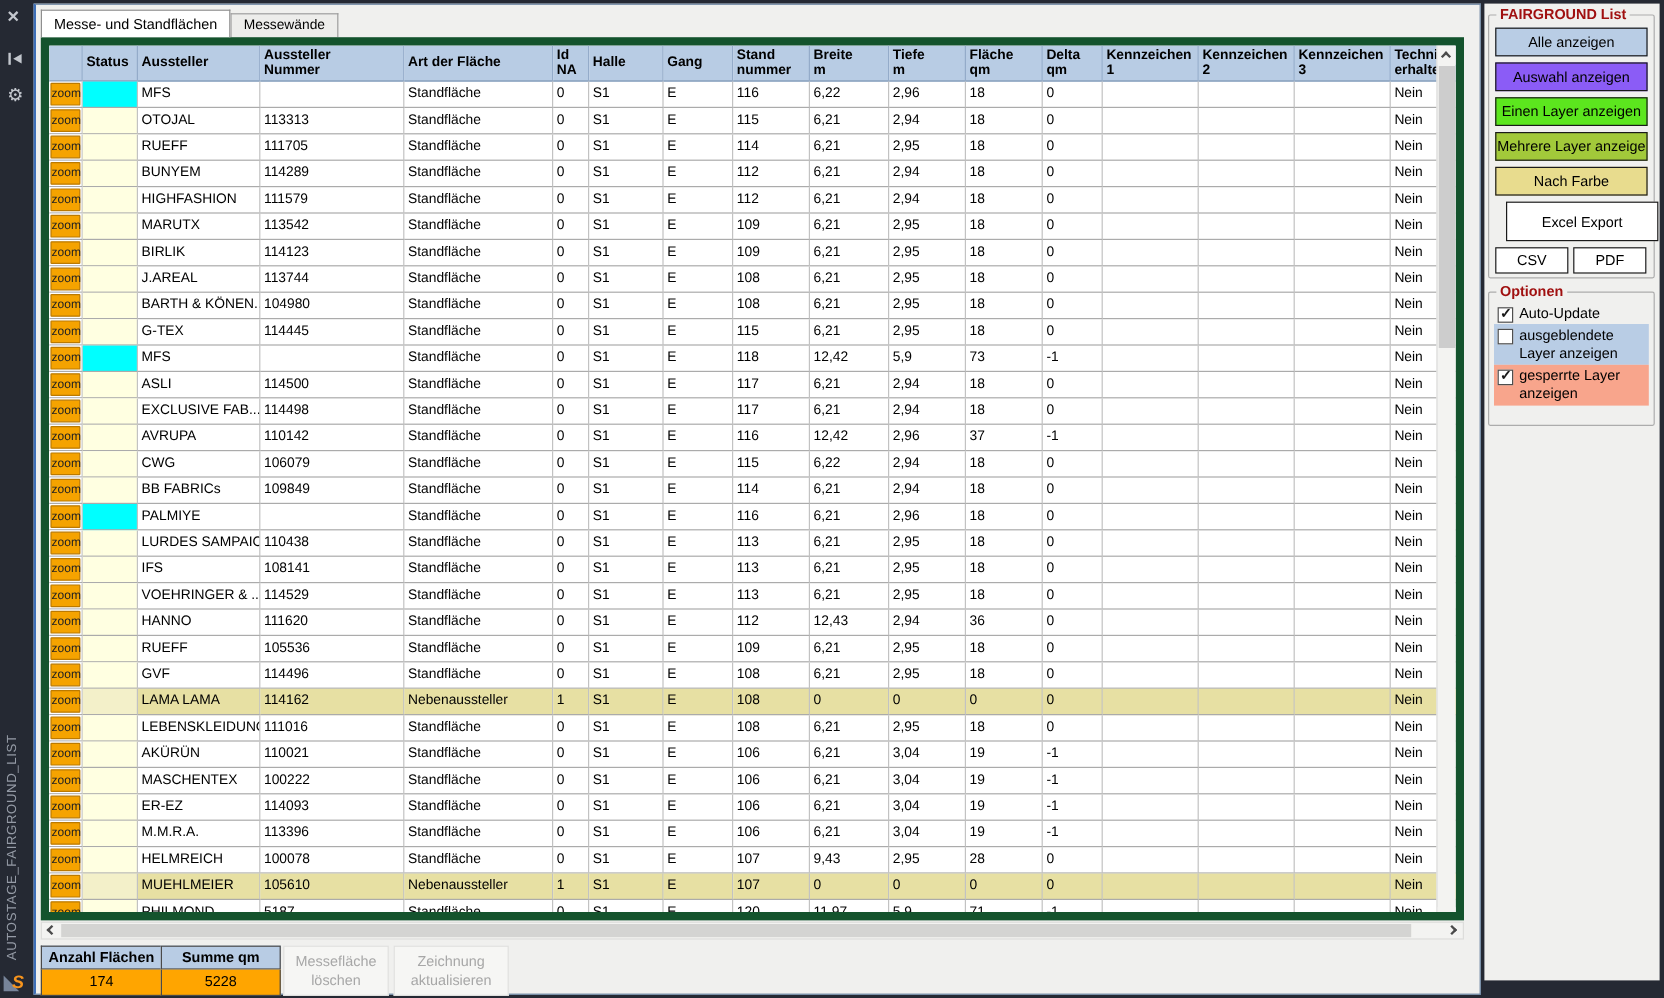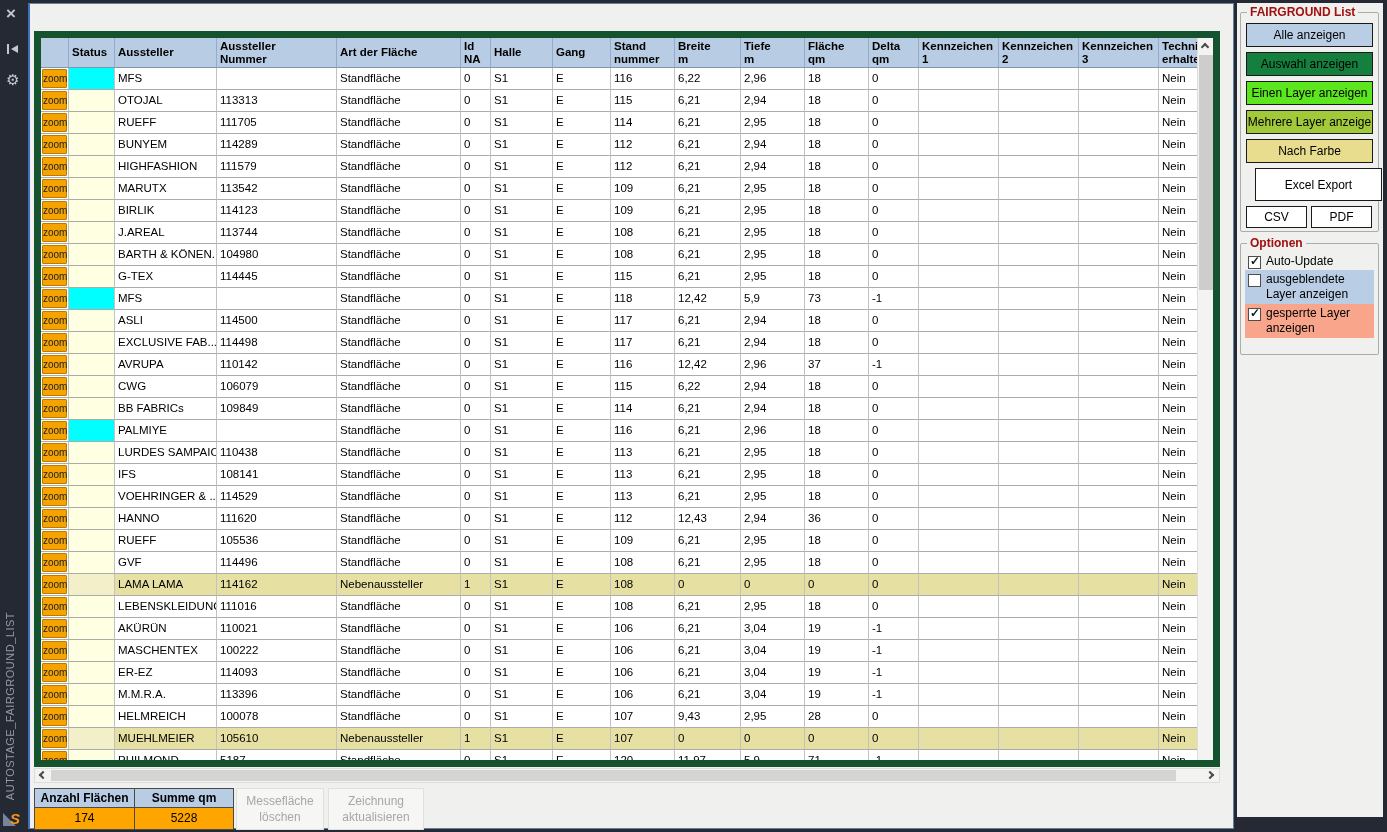--- a/index.html
+++ b/index.html
@@ -127,20 +127,24 @@
       </div>
     <div class="dock-icon icon-gear">⚙</div>
     <div class="side-title">AUTOSTAGE_FAIRGROUND_LIST</div>
     <div class="logo">
         <span class="wedge"></span>
         <span class="s">S</span>
       </div>
   </div>
 
   <div class="main-panel">
+    <div class="tabbar">
+      <div class="tab active">Messe- und Standflächen</div>
+      <div class="tab inactive">Messewände</div>
+    </div>
 
     <div class="table-wrap">
       <div class="thead">
           <div class="hcell c0"></div>
           <div class="hcell c1">Status</div>
           <div class="hcell c2">Aussteller</div>
           <div class="hcell c3">Aussteller
 Nummer</div>
           <div class="hcell c4">Art der Fläche</div>
           <div class="hcell c5">Id
@@ -876,21 +880,21 @@
     <div class="footbtn b2">Zeichnung
 aktualisieren</div>
   </div>
 
   <div class="right-panel">
 
     <div class="group g-fair">
       <span class="group-title">FAIRGROUND List</span>
       <div>
           <button class="pbtn first" style="background: rgb(185, 205, 229);">Alle anzeigen</button>
-          <button class="pbtn" style="background: #15803d;">Auswahl anzeigen</button>
+          <button class="pbtn" style="background: #8b5cf6;">Auswahl anzeigen</button>
           <button class="pbtn" style="background: rgb(92, 230, 30);">Einen Layer anzeigen</button>
           <button class="pbtn" style="background: rgb(162, 201, 58);">Mehrere Layer anzeige</button>
           <button class="pbtn" style="background: rgb(232, 220, 142);">Nach Farbe</button>
         </div>
       <button class="pbtn tall">Excel Export</button>
       <div class="halfrow">
         <button class="pbtn half">CSV</button>
         <button class="pbtn half">PDF</button>
       </div>
     </div>

